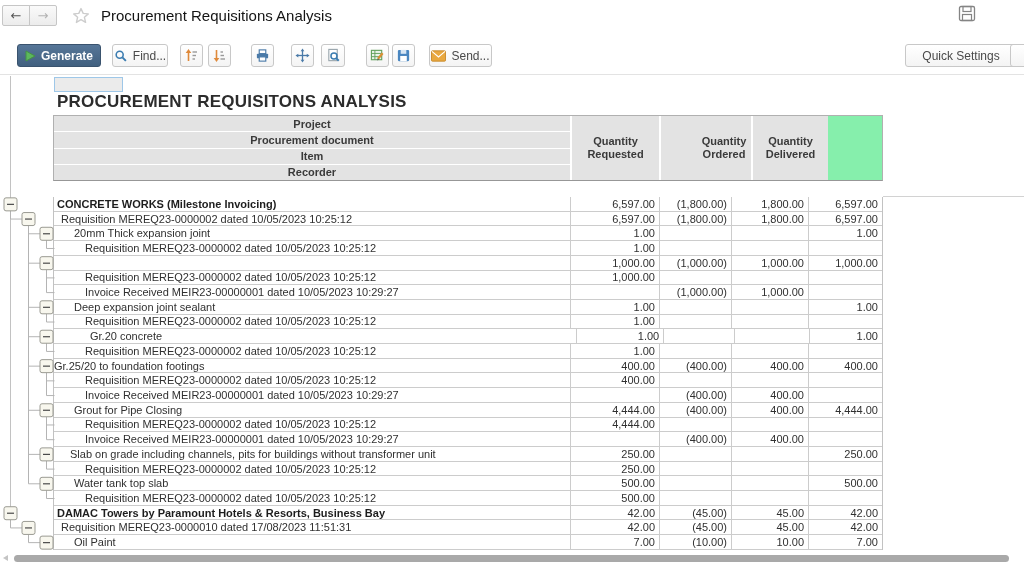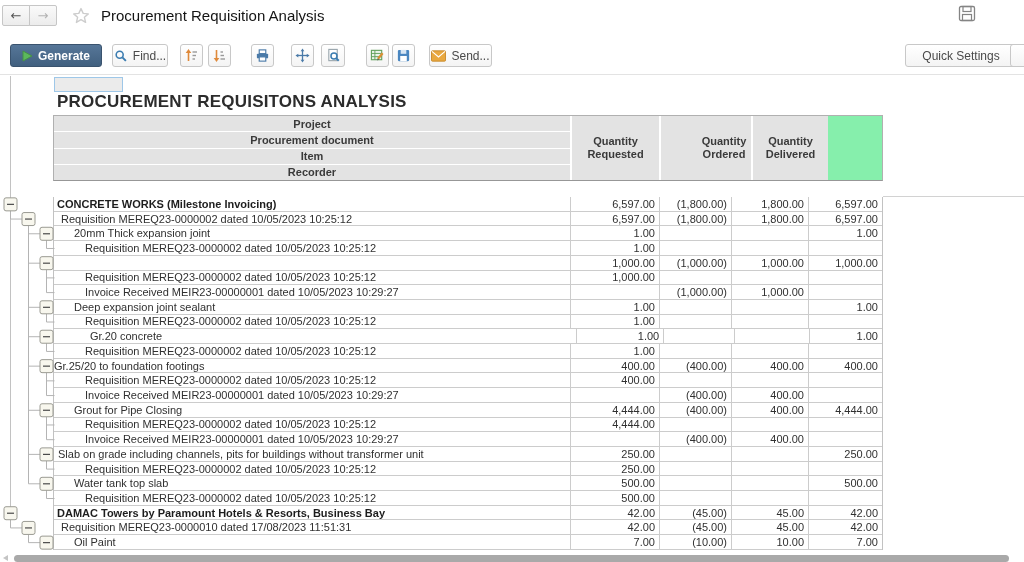--- a/index.html
+++ b/index.html
@@ -66,30 +66,30 @@
     <span class="arrowglyph" style="color:#555;">←</span>
   </div>
   <div class="navbtn fwd">
     <span class="arrowglyph" style="color:#b3b3b3;">→</span>
   </div>
   <span class="abs" style="left:71px;top:6px;">
     <svg width="20" height="20" viewBox="0 0 20 20">
         <path d="M10 2.6 12.2 7.4 17.3 7.9 13.4 11.3 14.6 16.4 10 13.7 5.4 16.4 6.6 11.3 2.7 7.9 7.8 7.4 Z" fill="#ffffff" stroke="#cdcdcd" stroke-width="1.4" stroke-linejoin="round"></path>
       </svg>
   </span>
-  <span class="page-title">Procurement Requisition Analysis</span>
+  <span class="page-title">Procurement Requisitions Analysis</span>
   <span class="abs" style="left:958px;top:5px;">
     <svg width="18" height="17" viewBox="0 0 18 17">
         <rect x="1.5" y="1.5" width="15" height="14" rx="1.5" fill="none" stroke="#848484" stroke-width="1.3"></rect>
         <rect x="5" y="1.5" width="8" height="5" fill="none" stroke="#848484" stroke-width="1.2"></rect>
         <rect x="4.5" y="9.5" width="9" height="6" fill="none" stroke="#848484" stroke-width="1.2"></rect>
       </svg>
   </span>
 
-  <div class="tbtn gen" style="left:10px;width:92px;">
+  <div class="tbtn gen" style="left:17px;width:84px;">
     <span class="icon">
       <svg width="11" height="12" viewBox="0 0 11 12">
           <polygon points="1,1 10,6 1,11" fill="#5cb85c" stroke="#459245" stroke-width="1"></polygon>
         </svg>
     </span>
     <span>Generate</span>
   </div>
 
   <div class="tbtn" style="left:112px;width:56px;justify-content:center;">
     <span class="icon">
@@ -323,21 +323,21 @@
         <div class="cell num n4"></div>
       </div>
       <div class="trow">
         <div class="cell c0" style="padding-left: 31px;">Invoice Received MEIR23-00000001 dated 10/05/2023 10:29:27</div>
         <div class="cell num n1"></div>
         <div class="cell num n2">(400.00)</div>
         <div class="cell num n3">400.00</div>
         <div class="cell num n4"></div>
       </div>
       <div class="trow">
-        <div class="cell c0" style="padding-left: 4px;">Slab on grade including channels, pits for buildings without transformer unit</div>
+        <div class="cell c0" style="padding-left: 16px;">Slab on grade including channels, pits for buildings without transformer unit</div>
         <div class="cell num n1">250.00</div>
         <div class="cell num n2"></div>
         <div class="cell num n3"></div>
         <div class="cell num n4">250.00</div>
       </div>
       <div class="trow">
         <div class="cell c0" style="padding-left: 31px;">Requisition MEREQ23-0000002 dated 10/05/2023 10:25:12</div>
         <div class="cell num n1">250.00</div>
         <div class="cell num n2"></div>
         <div class="cell num n3"></div>

